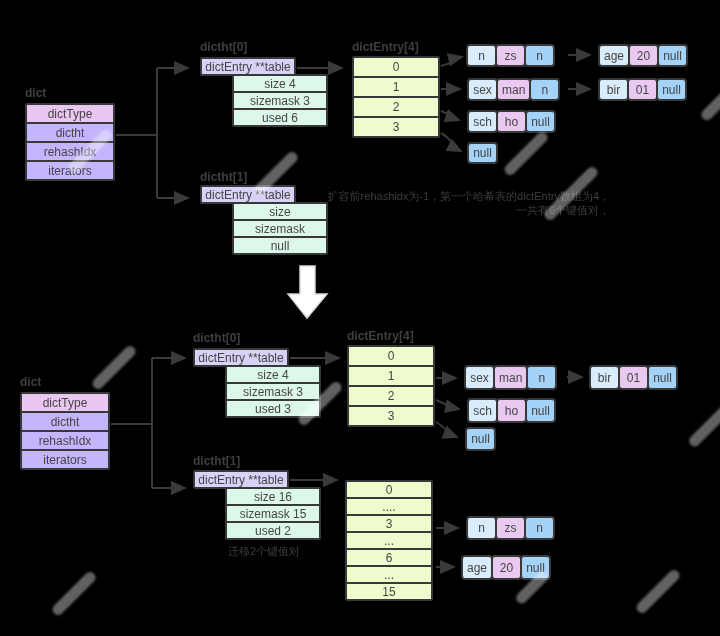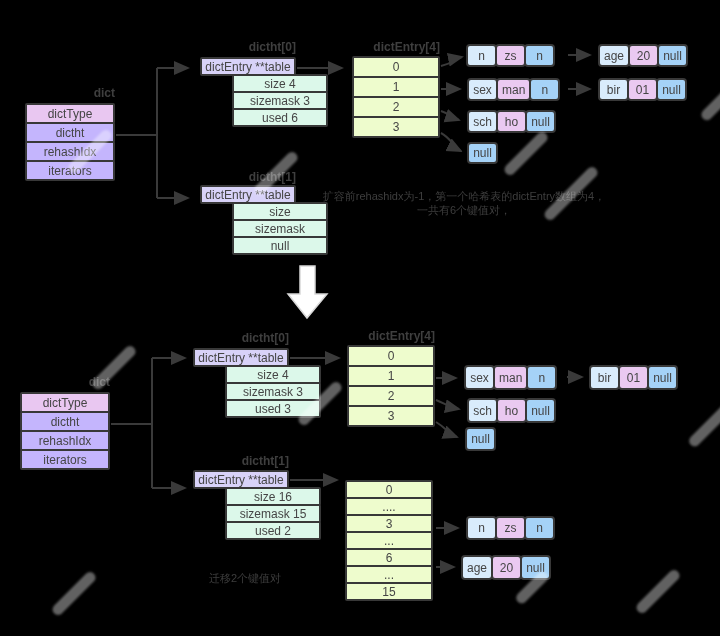--- a/index.html
+++ b/index.html
@@ -1,38 +1,38 @@
 <!DOCTYPE html>
 <html><head>
 <meta charset="utf-8">
 <style>
   html,body{margin:0;padding:0;background:#000;}
   .canvas{position:relative;width:720px;height:636px;background:#000;overflow:hidden;
           font-family:"Liberation Sans","DejaVu Sans",sans-serif;}
   svg.connectors{position:absolute;left:0;top:0;pointer-events:none;}
-  .btitle{position:absolute;text-align:right;font-size:12px;font-weight:bold;color:#3f3f3f;}
+  .btitle{position:absolute;text-align:left;font-size:12px;font-weight:bold;color:#3f3f3f;}
   .vbox{position:absolute;}
   .vbox .row{box-sizing:border-box;border:2px solid #383838;border-radius:2px;
              display:flex;align-items:center;justify-content:center;
              font-size:12px;color:#454545;width:100%;height:var(--rh,20px);}
   .vbox .row + .row{margin-top:-2px;}
   .row.pink{background:#e9c7f1;}
   .row.blue{background:#c4b5fd;}
   .row.lavender{background:#d8d2f8;}
   .row.mint{background:#dcf8ea;margin-left:32px;}
   .row.slot{background:#eefccd;}
   .hchain{position:absolute;display:flex;}
   .hchain .cell{box-sizing:border-box;border:2px solid #383838;border-radius:4px;
                 min-width:31px;padding:0 4px;display:flex;align-items:center;justify-content:center;
                 font-size:12px;color:#454545;height:100%;}
   .hchain .cell + .cell{margin-left:-2px;}
   .cell.sky{background:#d9ecfc;}
   .cell.cpink{background:#eac9f1;}
   .cell.cblue{background:#a5d2f7;}
-  .note{position:absolute;font-size:11px;color:#3e3e3e;text-align:center;line-height:14px;}
+  .note{position:absolute;font-size:11px;color:#3e3e3e;text-align:right;line-height:14px;}
   .wm{position:absolute;width:56px;height:11px;background:rgba(255,255,255,0.38);
       border-radius:6px;transform:rotate(-45deg);filter:blur(1px);}
 </style>
 </head>
 <body>
 
 <div class="canvas">
 
   <svg class="connectors" width="720" height="636">
     <defs>
@@ -200,21 +200,21 @@
       <div class="cell sky">n</div>
       <div class="cell cpink">zs</div>
       <div class="cell cblue">n</div>
     </div>
   <div class="hchain" style="left:461px;top:555px;height:25px;">
       <div class="cell sky">age</div>
       <div class="cell cpink">20</div>
       <div class="cell cblue">null</div>
     </div>
 
-  <div class="note" style="left:190px;top:571px;width:110px;">迁移2个键值对</div>
+  <div class="note" style="left:190px;top:544px;width:110px;">迁移2个键值对</div>
 
   <div class="wm" style="left:62px;top:146px;"></div>
   <div class="wm" style="left:248px;top:168px;"></div>
   <div class="wm" style="left:498px;top:148px;"></div>
   <div class="wm" style="left:536px;top:188px;width:70px;"></div>
   <div class="wm" style="left:86px;top:362px;"></div>
   <div class="wm" style="left:292px;top:398px;"></div>
   <div class="wm" style="left:682px;top:418px;width:60px;"></div>
   <div class="wm" style="left:696px;top:96px;width:48px;"></div>
   <div class="wm" style="left:46px;top:588px;"></div>

